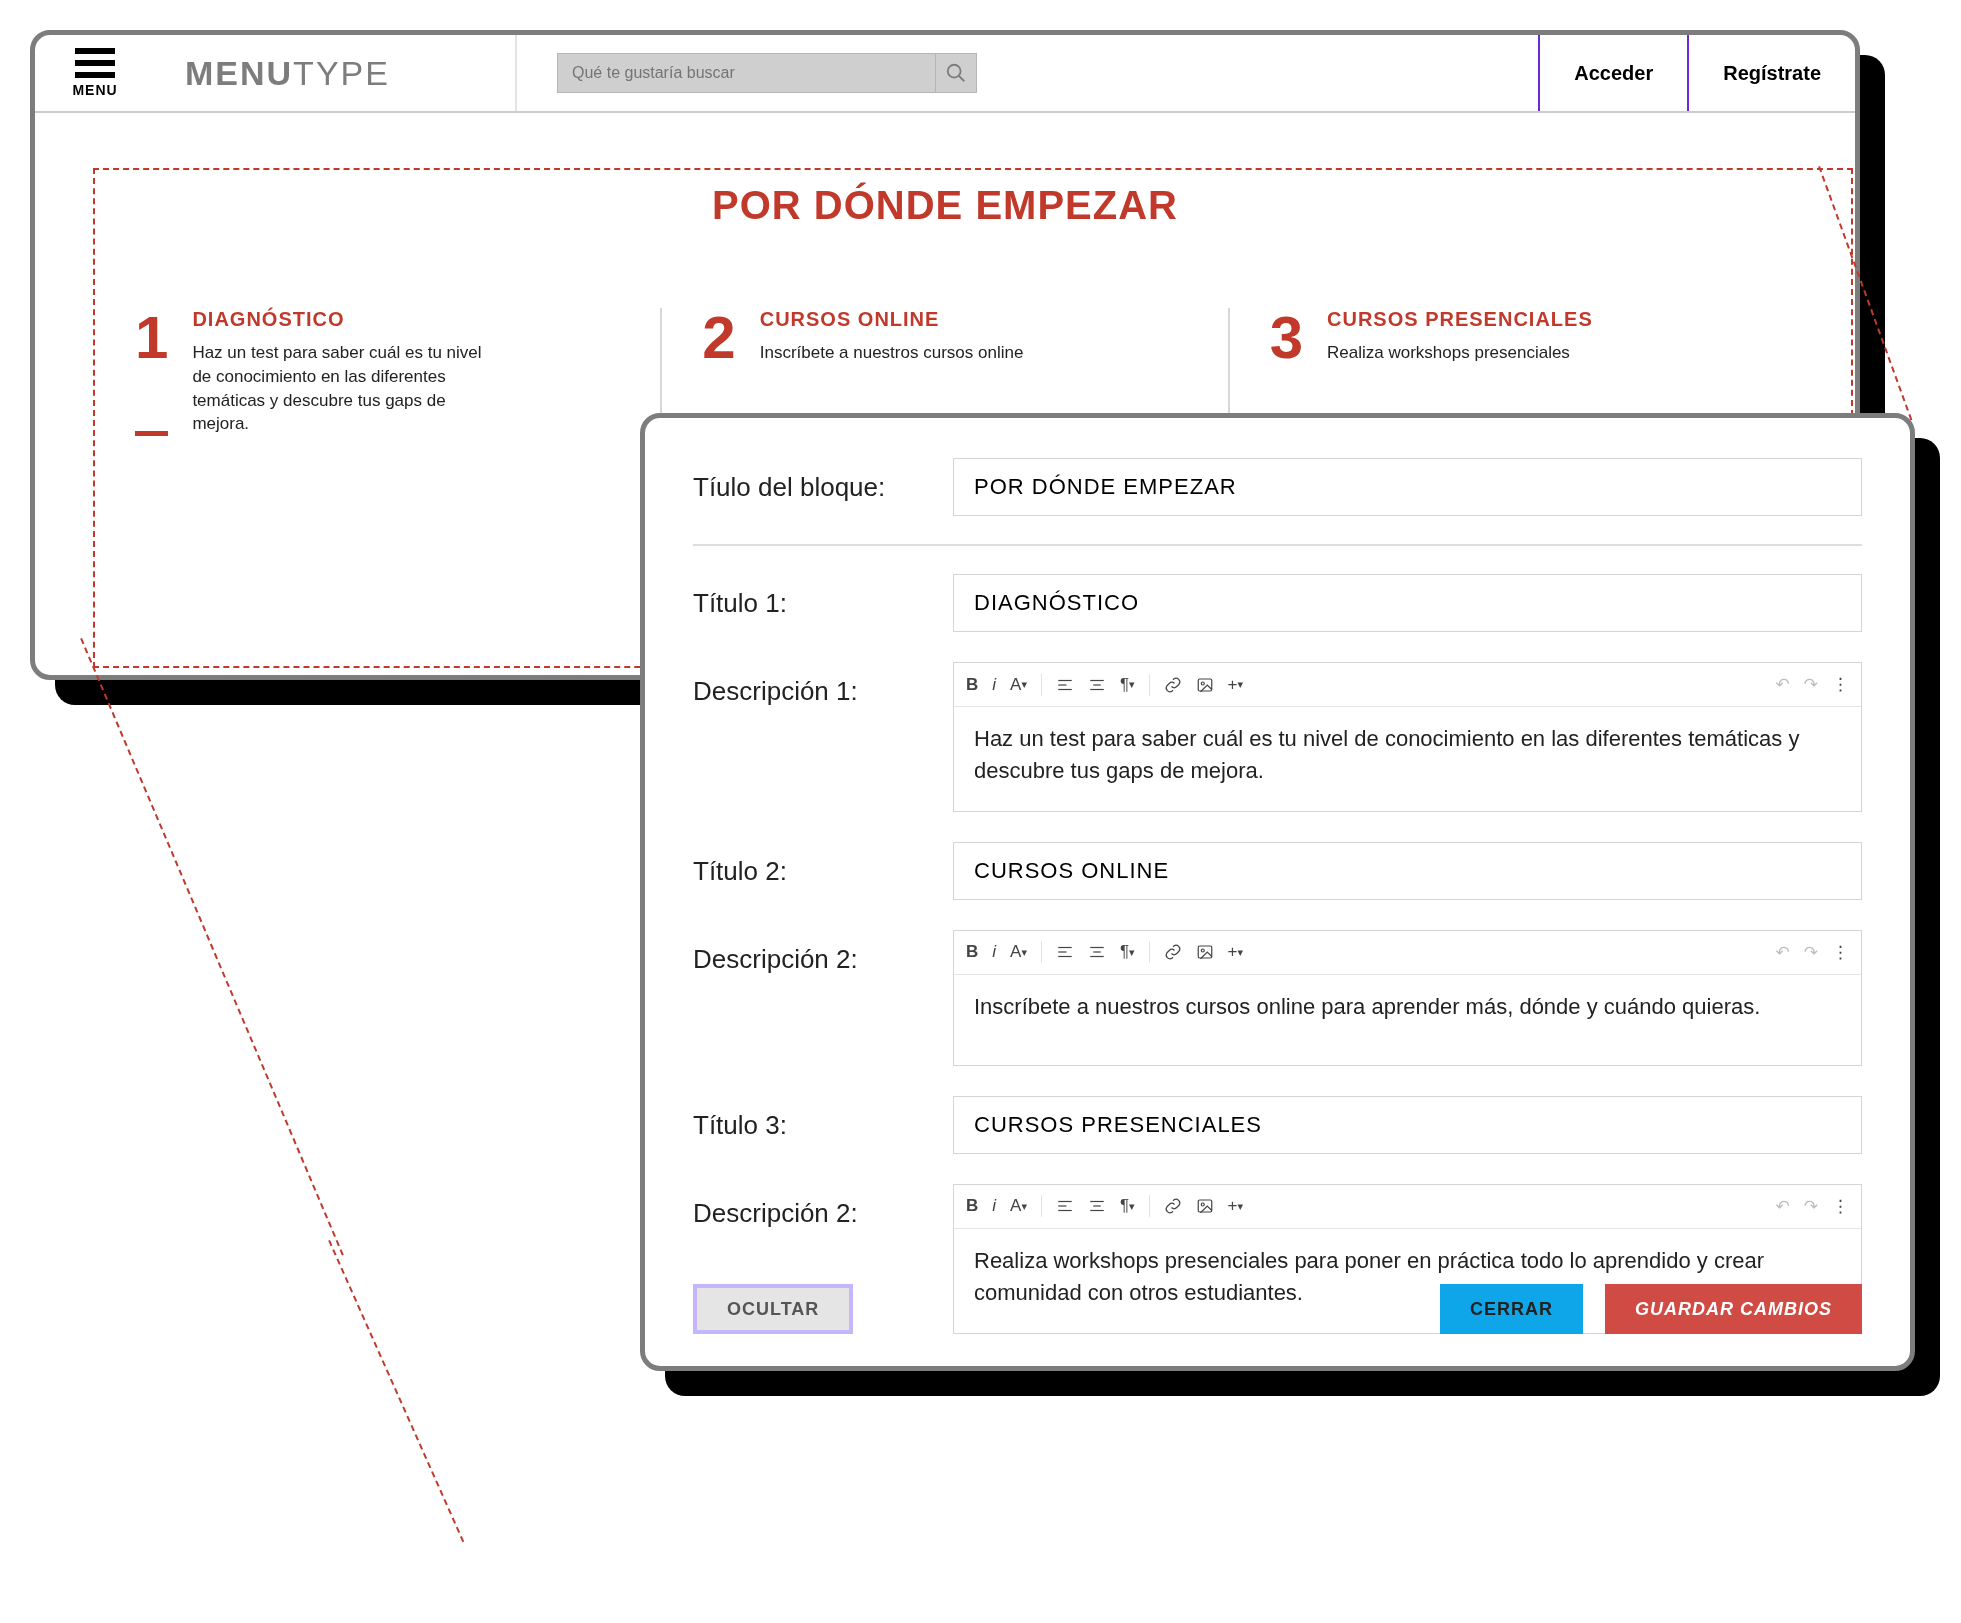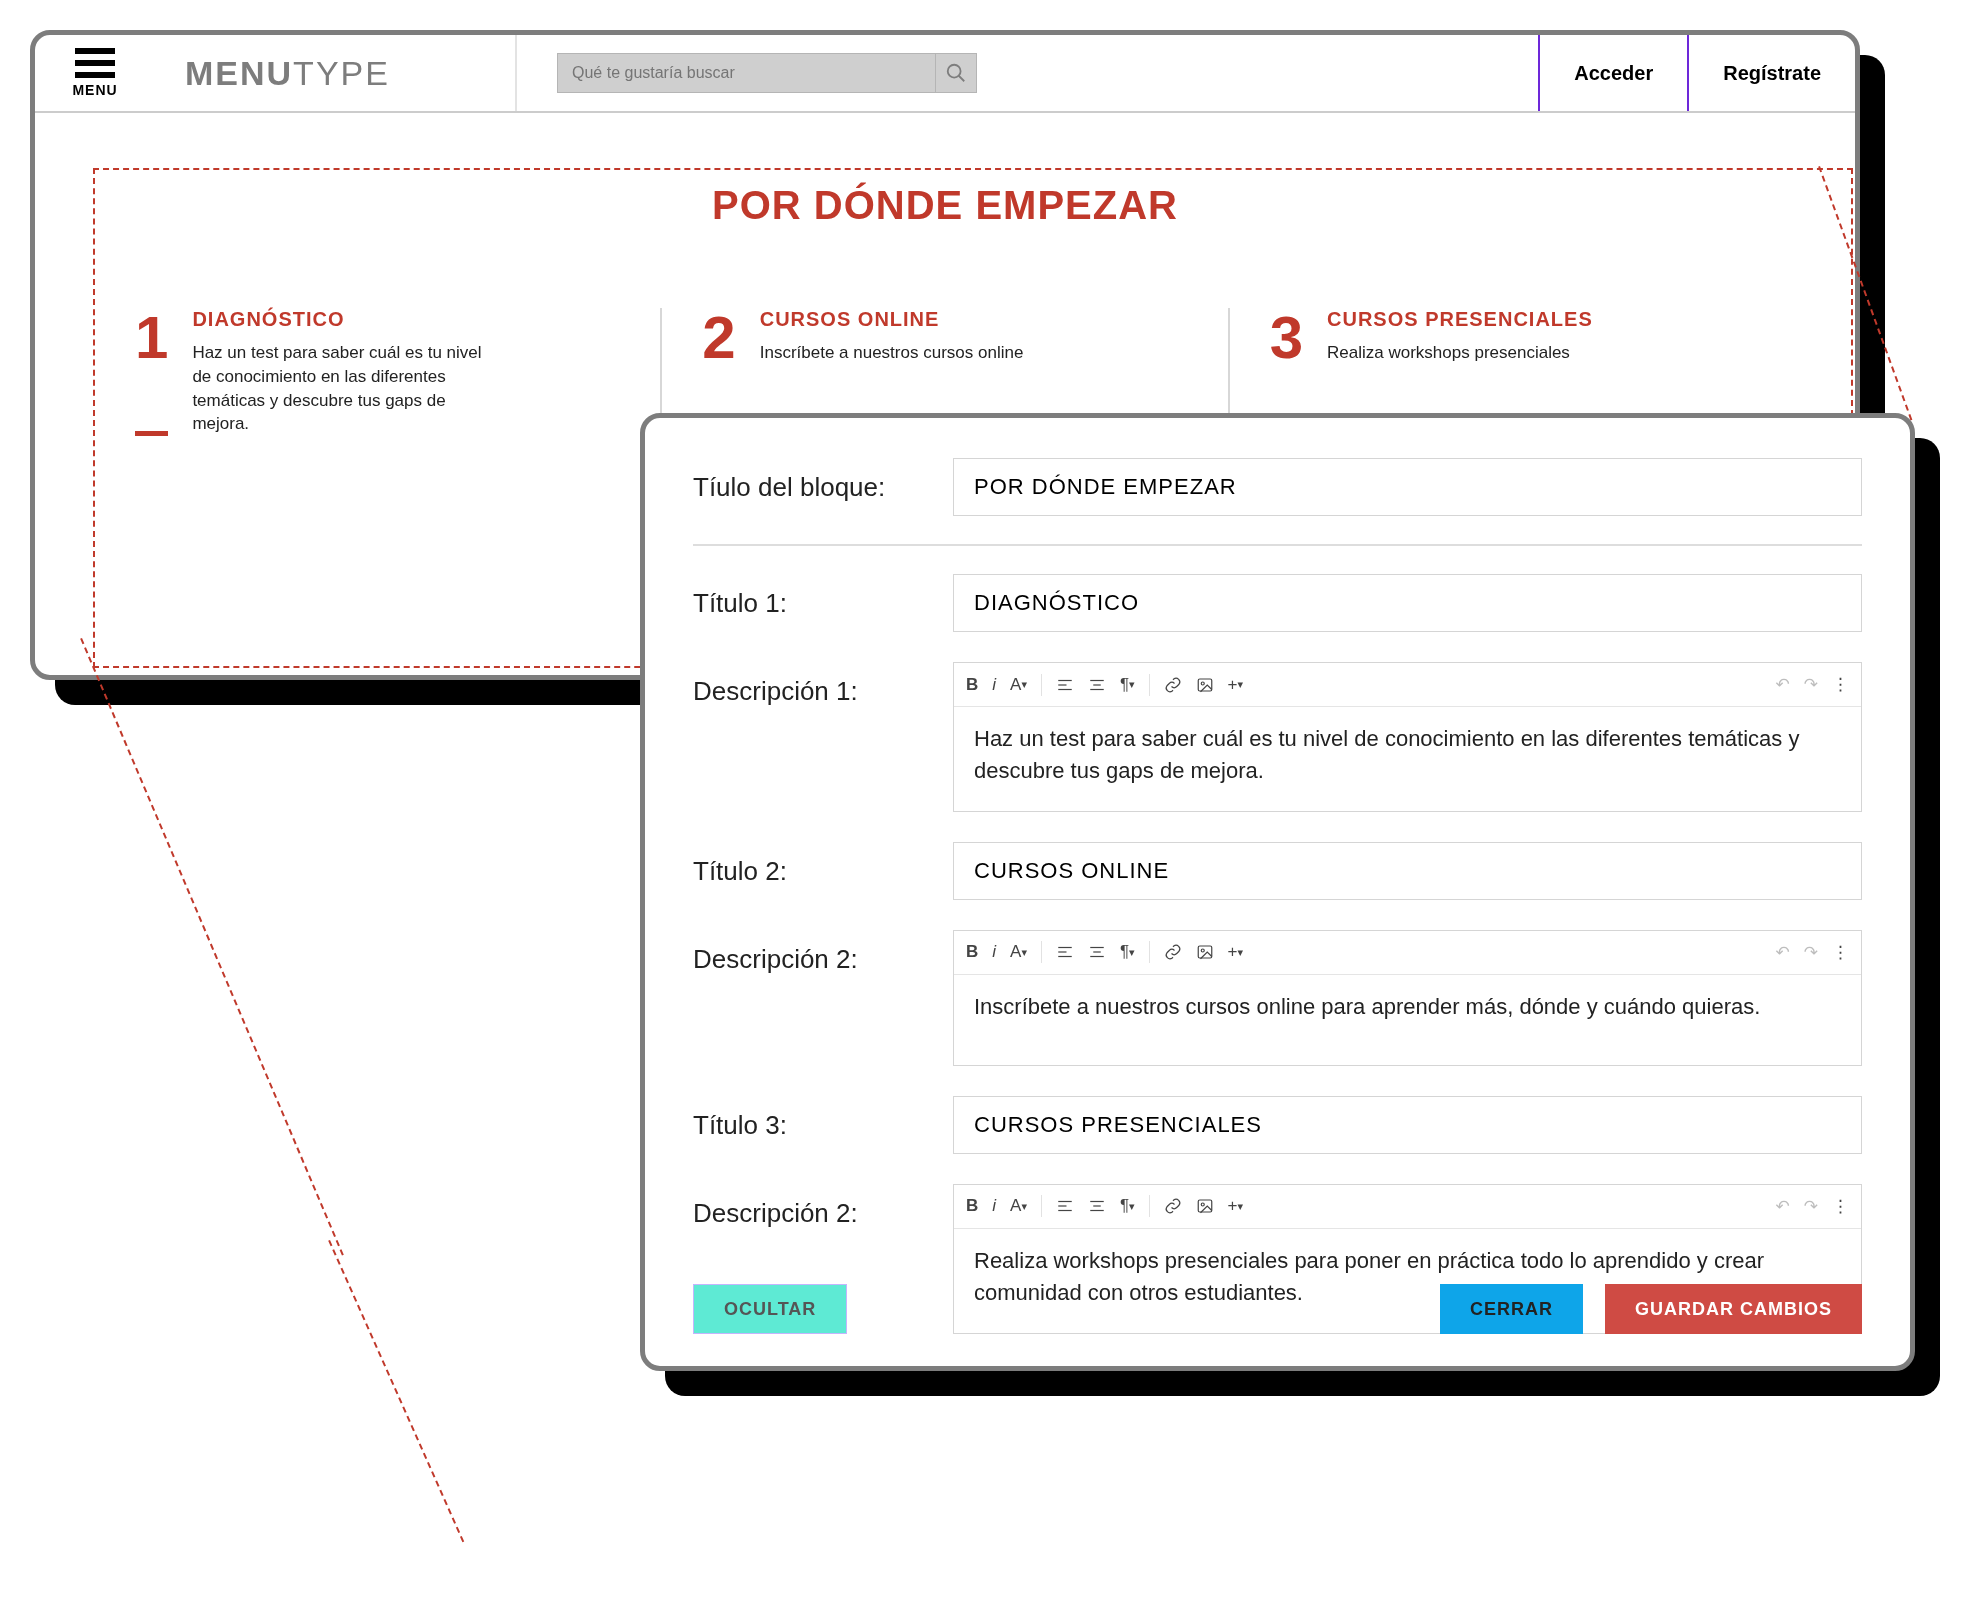--- a/index.html
+++ b/index.html
@@ -71,23 +71,23 @@
     padding:0 12px; gap:10px; font-size:17px; color:#444;
   }
   .rte-tb .g { display:flex; gap:14px; align-items:center; }
   .rte-tb .sep { width:1px; height:22px; background:#e2e2e2; margin:0 4px; }
   .rte-tb .spacer { flex:1; }
   .rte-tb span { cursor:pointer; display:inline-flex; align-items:center; }
   .rte-body { padding:16px 20px 24px; font-size:22px; line-height:1.45; color:#222; min-height:90px; }
 
   .footer-row { position:absolute; left:48px; right:48px; bottom:32px; display:flex; align-items:center; }
   .btn { height:50px; padding:0 30px; font-size:18px; font-weight:bold; letter-spacing:1px; cursor:pointer; border:none; }
-  .btn-ghost { background:#5eead4; border:1px solid #c4b5fd; color:#555; }
+  .btn-ghost { background:#e5e5e5; border:4px solid #c4b5fd; color:#555; }
   .btn-grey  { background:#0ea5e9; color:#222; }
-  .btn-red   { background:#cf4b44; color:#fff; }
+  .btn-red   { background:#cf4b44; color:#fff;font-style:italic; }
   .footer-row .spacer { flex:1; }
   .footer-row .btn + .btn { margin-left:22px; }
 
   svg.ic { width:18px; height:18px; stroke:#444; fill:none; stroke-width:1.6; }
 </style>
 </head>
 <body>
 
 <div class="win-back">
   <div class="hdr">

